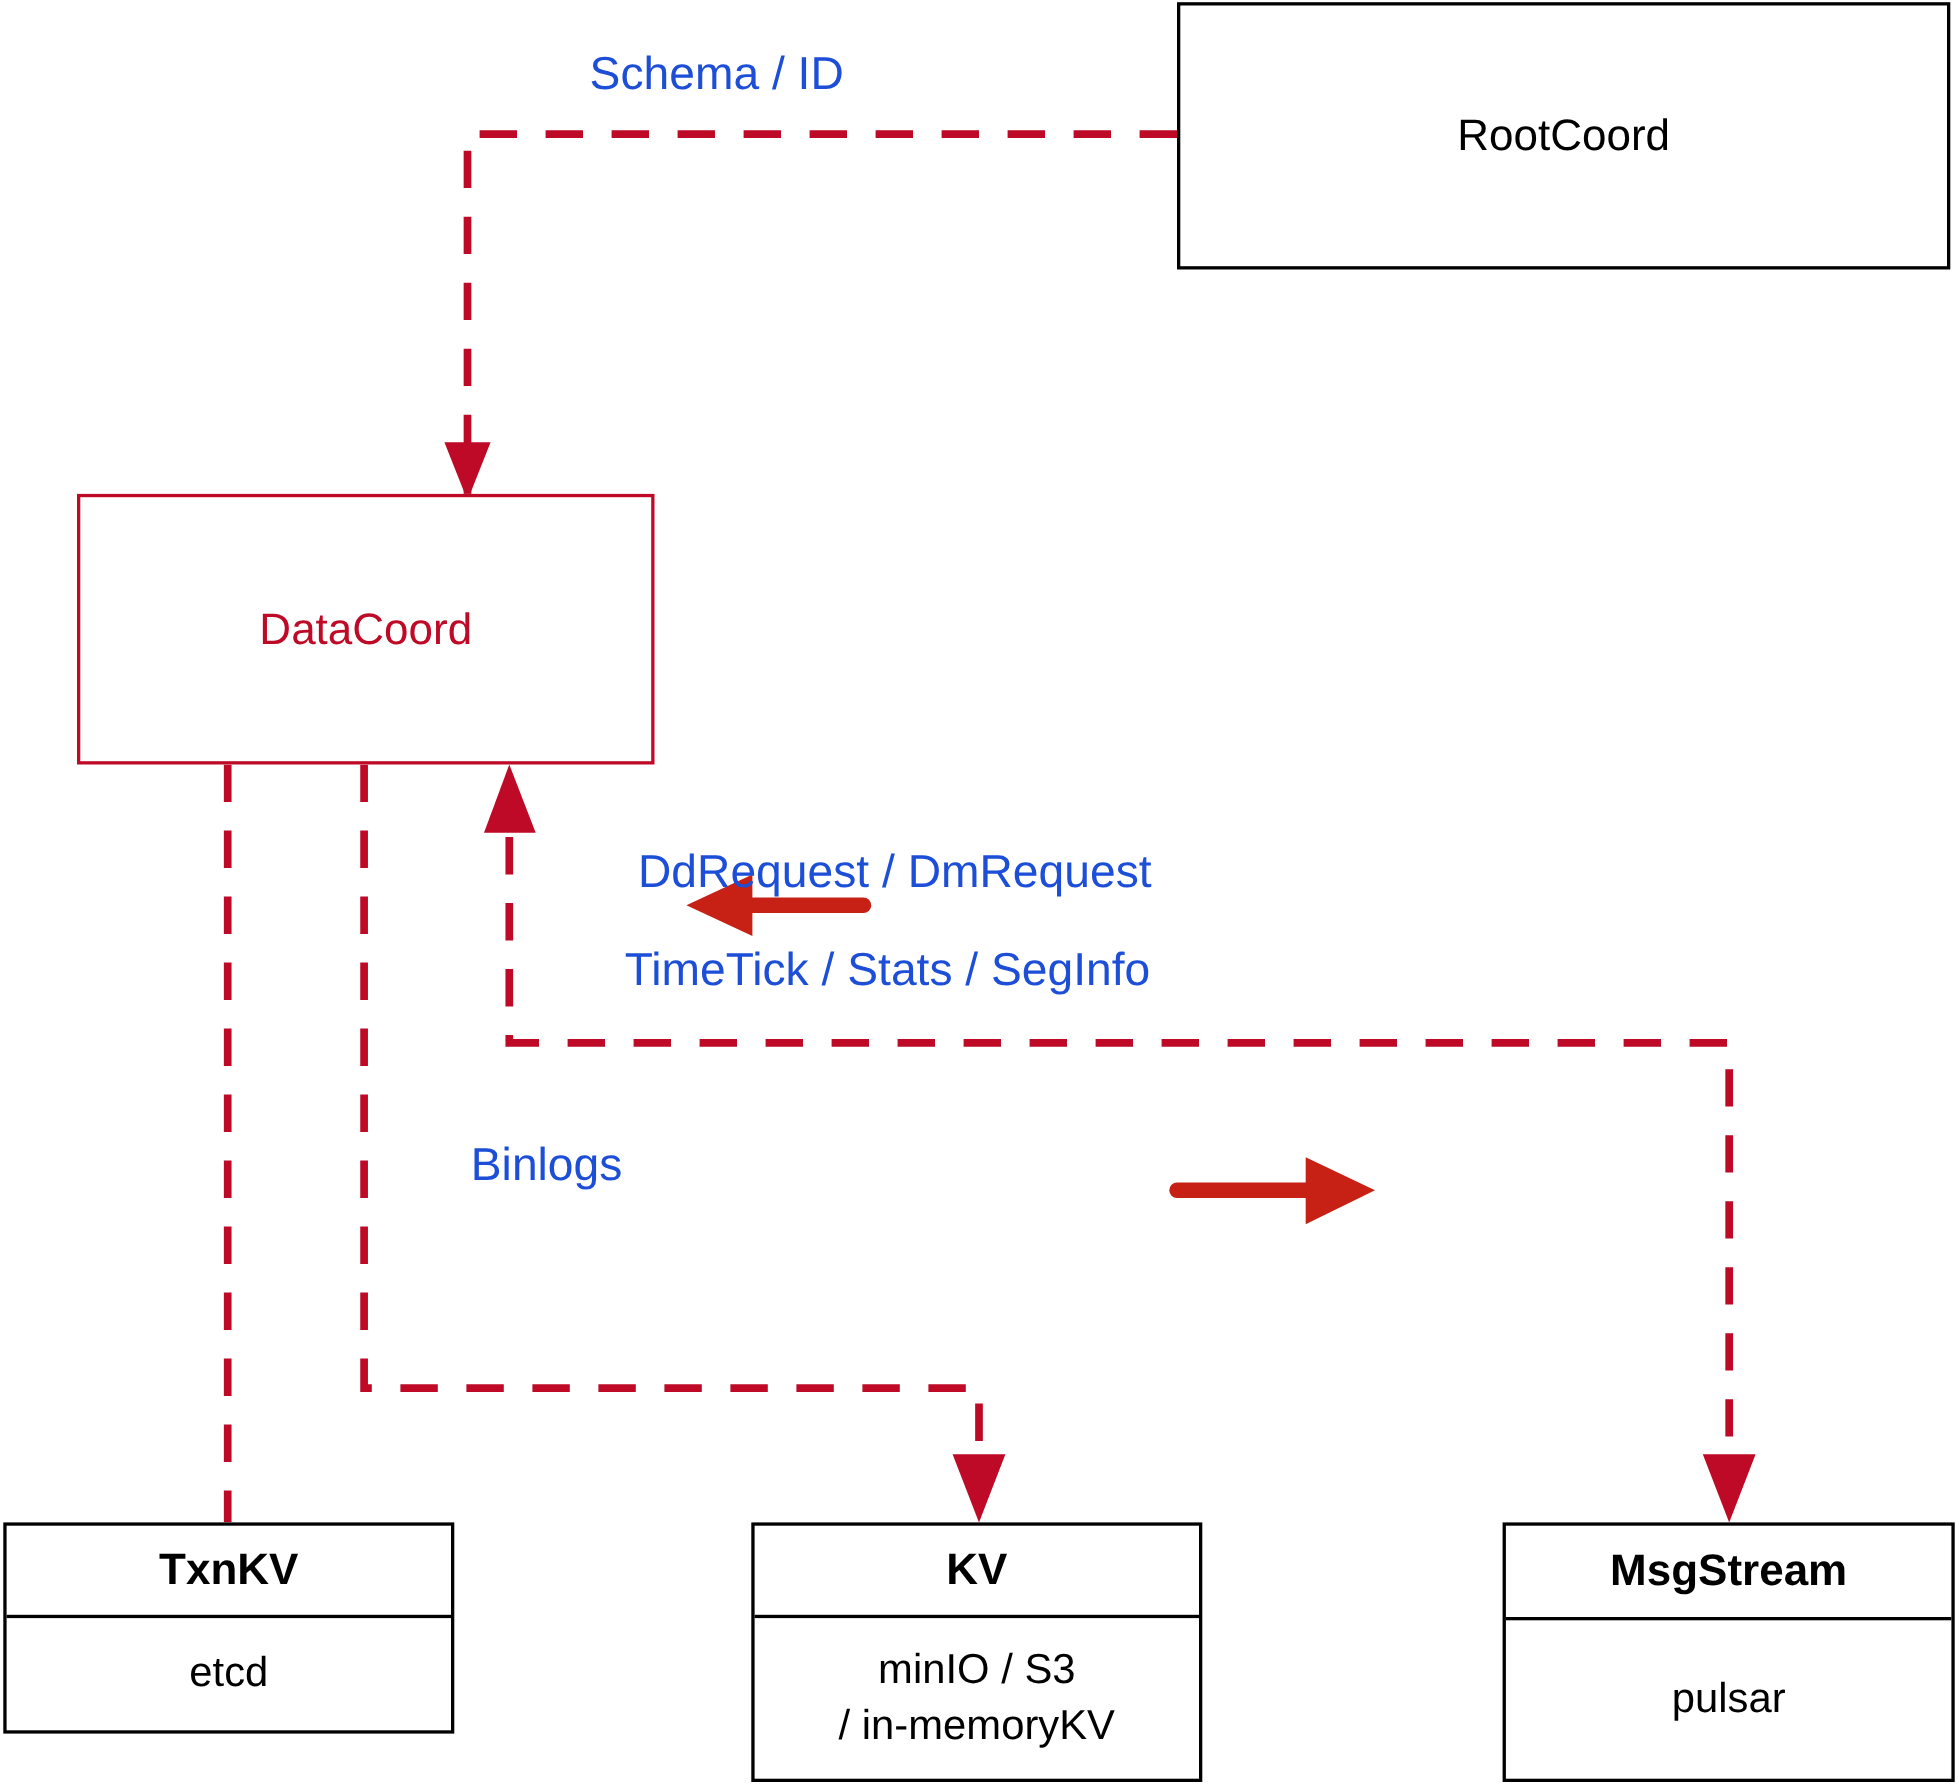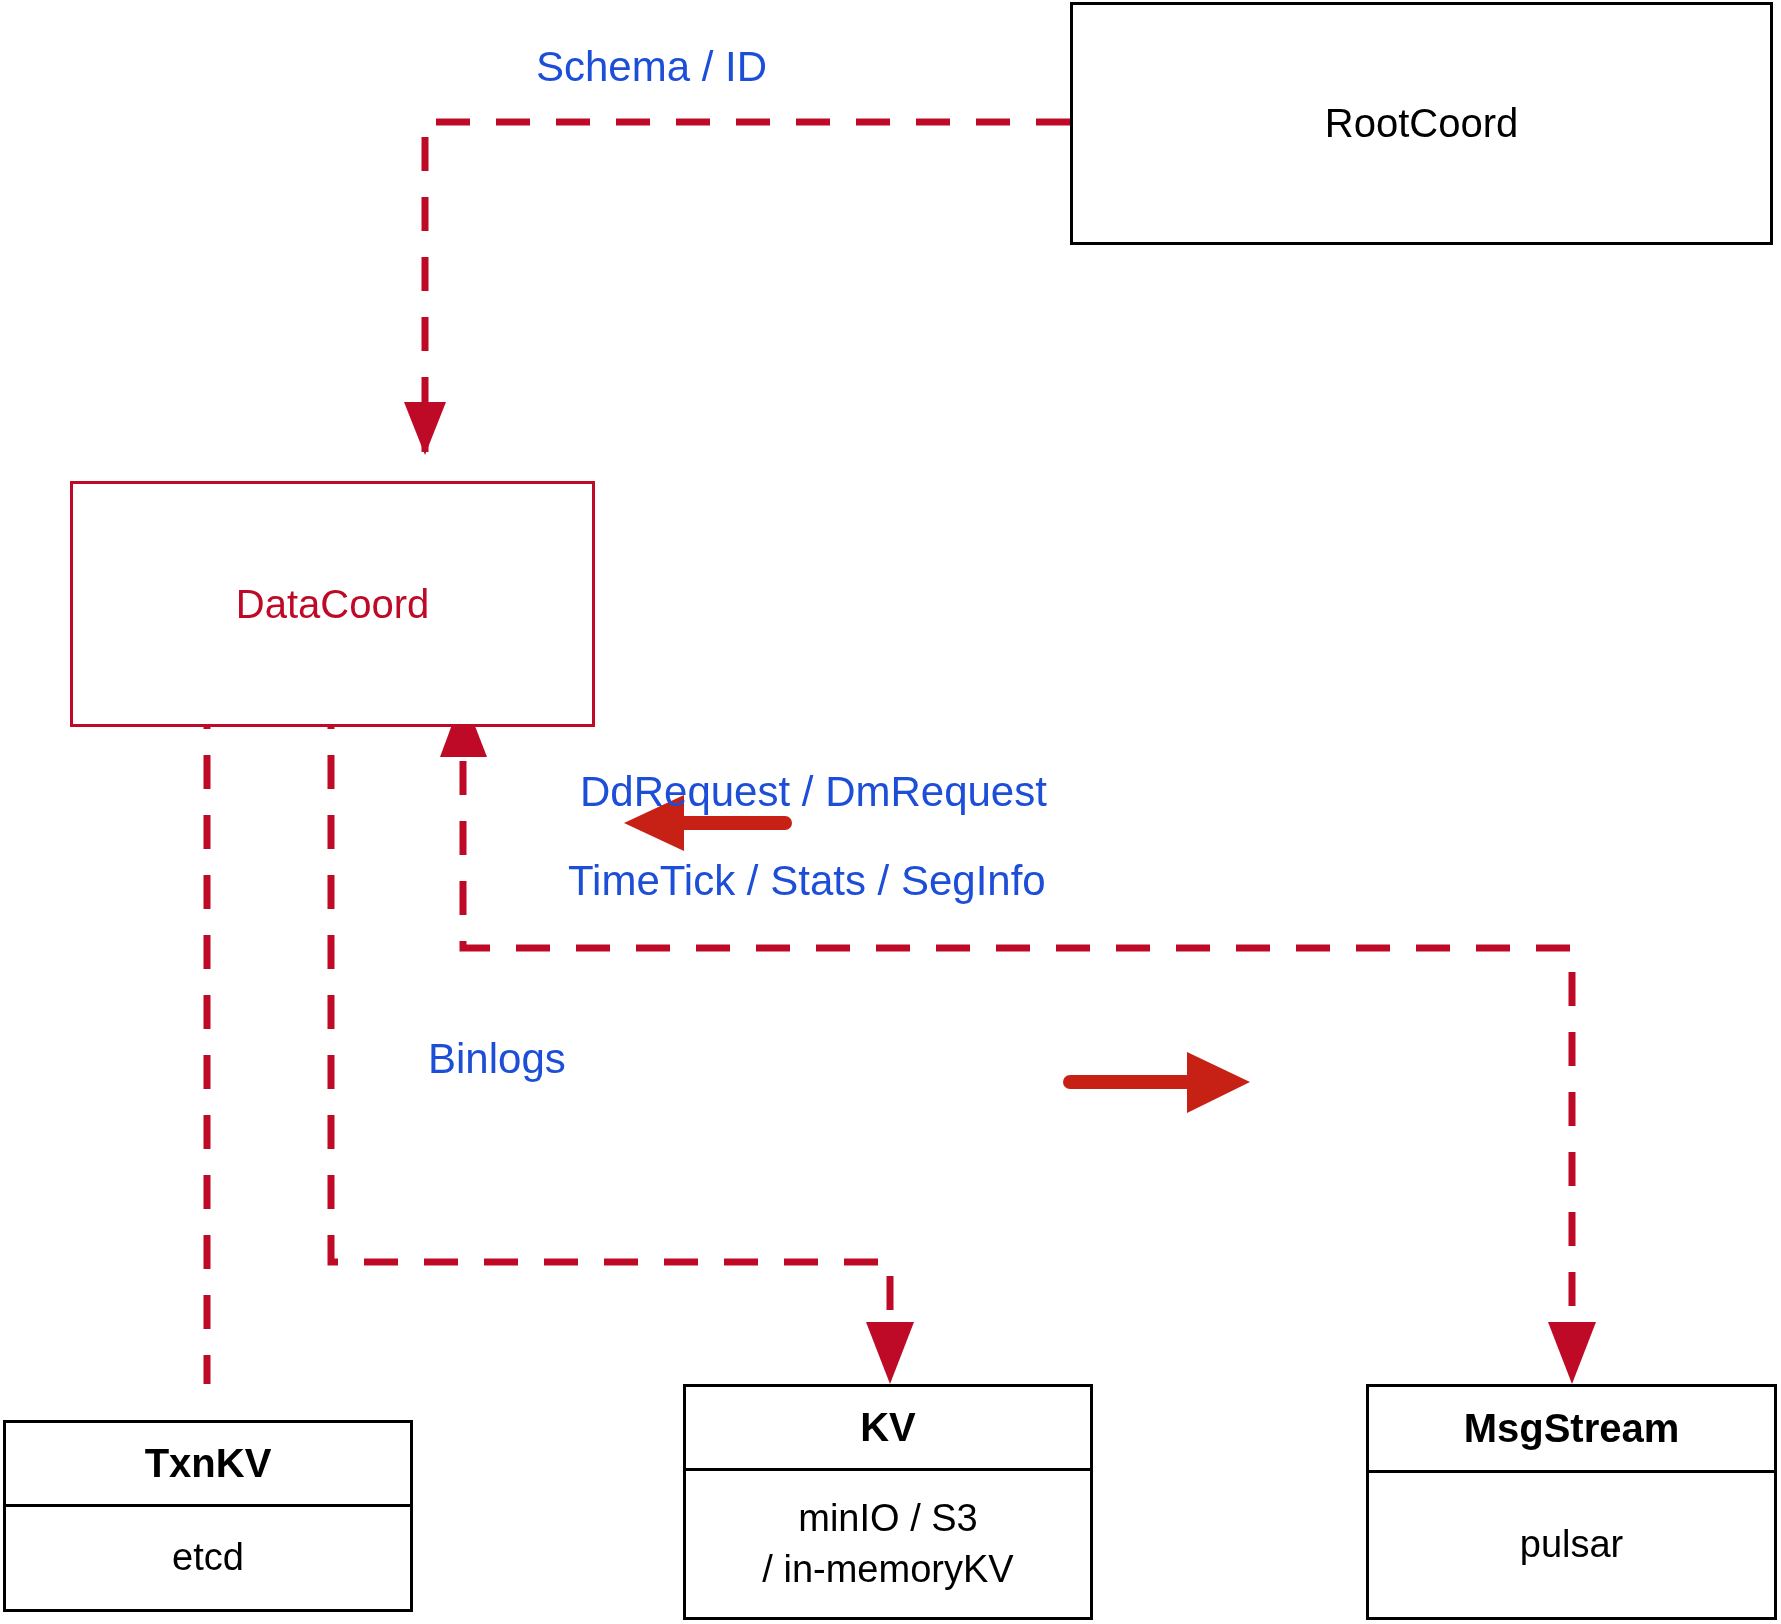--- a/index.html
+++ b/index.html
@@ -124,25 +124,25 @@
     <g>
       <line x1="1070" y1="1082" x2="1192" y2="1082" stroke="#C62114" stroke-width="14" stroke-linecap="round"></line>
       <path d="M 1250 1082 L 1187 1052 L 1187 1113 z" fill="#C62114"></path>
     </g>
   </svg>
 
   <div class="node-box black-node" id="node-rootcoord" style="left:1070px; top:2px; width:703px; height:243px;">
     <div class="node-title" style="flex:1 1 auto;">RootCoord</div>
   </div>
 
-  <div class="node-box red-node" id="node-datacoord" style="left:70px; top:449px; width:525px; height:246px;margin-top:32px;">
+  <div class="node-box red-node" id="node-datacoord" style="left:70px; top:449px; width:525px; height:246px;">
     <div class="node-title red-text" style="flex:1 1 auto;">DataCoord</div>
   </div>
 
-  <div class="node-box black-node" id="node-txnkv" style="left:3px; top:1420px; width:410px; height:192px;">
+  <div class="node-box black-node" id="node-txnkv" style="left:3px; top:1384px; width:410px; height:192px;">
     <div class="node-title bold" style="height:81px; flex:0 0 auto;">TxnKV</div>
     <div class="node-divider"></div>
     <div class="node-sub">
       <span>etcd</span>
     </div>
   </div>
 
   <div class="node-box black-node" id="node-kv" style="left:683px; top:1384px; width:410px; height:236px;">
     <div class="node-title bold" style="height:81px; flex:0 0 auto;">KV</div>
     <div class="node-divider"></div>

